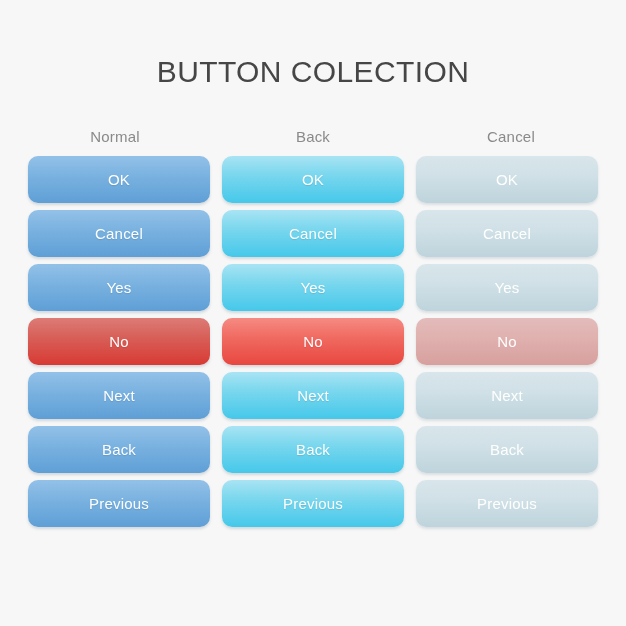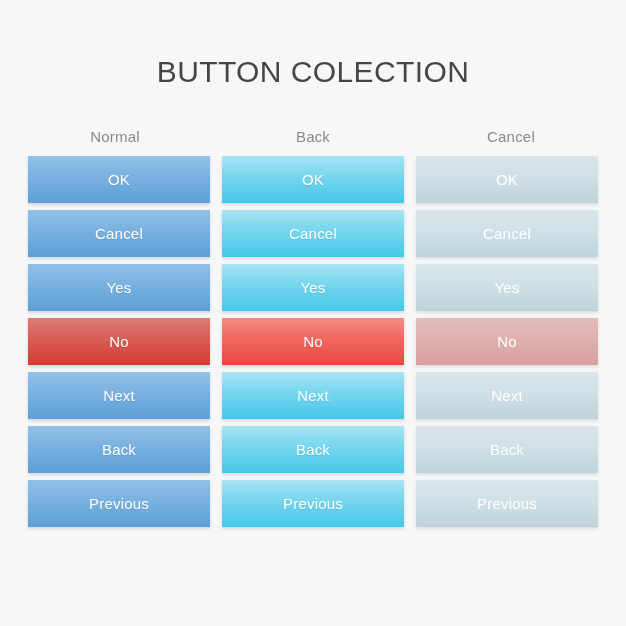--- a/index.html
+++ b/index.html
@@ -60,21 +60,21 @@
     display: flex;
     gap: 12px;
     margin-top: 7px;
   }
   .btn-row.first { margin-top: 4px; }
 
   .btn {
     width: 182px;
     height: 47px;
     border: 0;
-    border-radius: 0;
+    border-radius: 10px;
     display: flex;
     align-items: center;
     justify-content: center;
     color: #ffffff;
     font-size: 15px;
     font-family: "Liberation Sans", sans-serif;
     font-weight: 400;
     letter-spacing: 0.2px;
     box-sizing: border-box;
     cursor: pointer;

